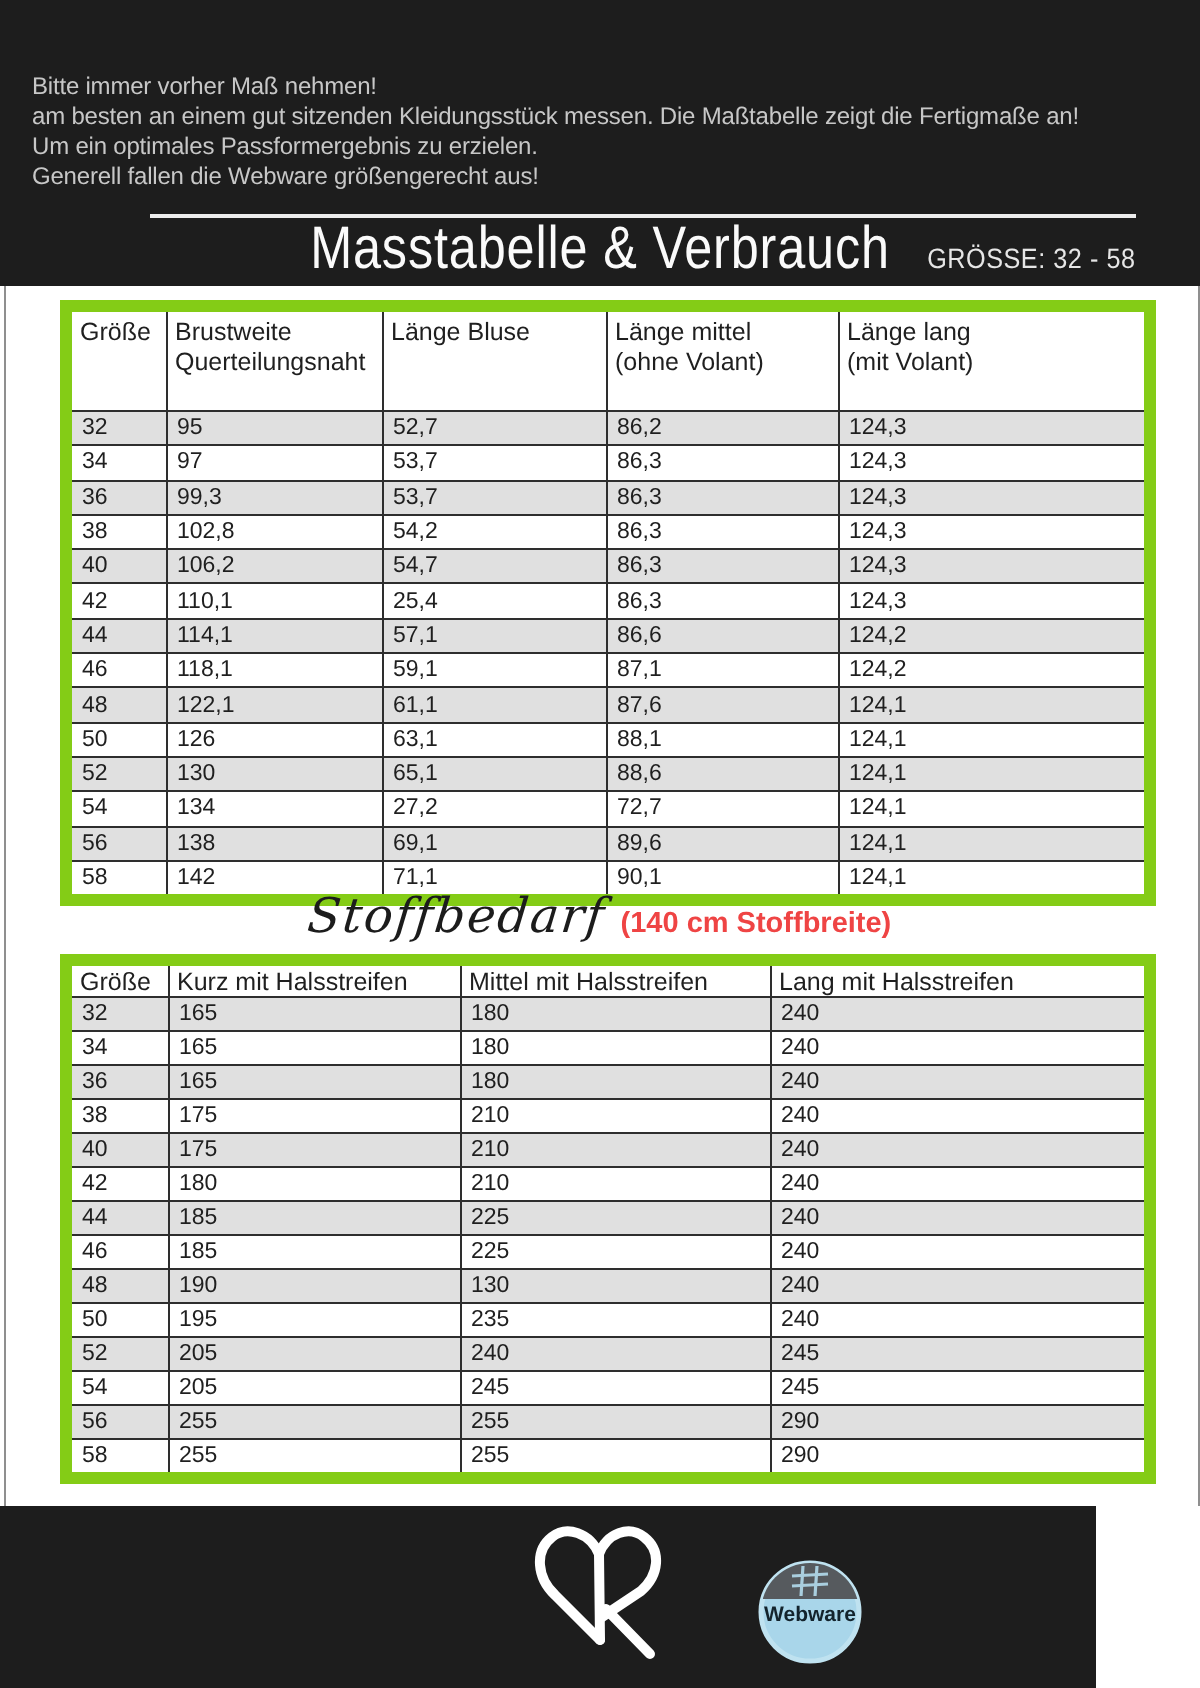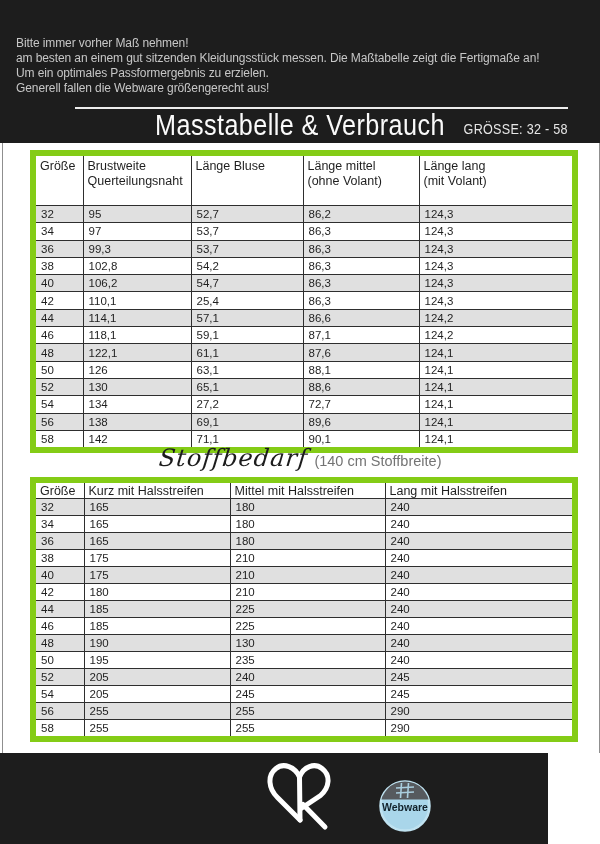--- a/index.html
+++ b/index.html
@@ -30,21 +30,21 @@
   table.t1 td{height:16.3px;padding:0 2px 0 5px;font-size:11.5px;line-height:16px;}
   table.t2{top:477px;}
   table.t2 th{height:14px;vertical-align:middle;padding:1px 3px 0 4px;font-weight:normal;font-size:12.5px;}
   table.t2 td{height:16px;padding:0 2px 0 5px;font-size:11.5px;line-height:16px;}
   tr.shaded td{background:#e0e0e0;}
 
   
   .section-title{position:absolute;left:0;right:0;top:444px;text-align:center;}
   .script{font-family:"DejaVu Serif",serif;font-style:italic;font-size:24px;color:#1c1c1c;
           display:inline-block;transform:skewX(-6deg);letter-spacing:1px;margin-right:7px;}
-  .suffix{font-size:14.5px;font-weight:normal;color:#737373;}
+  .suffix{font-size:14.5px;font-weight:bold;color:#ef4444;}
 
   
   .footer{position:absolute;left:0;bottom:0;width:548px;height:91px;background:#1d1d1d;}
   .heart-logo{position:absolute;left:262px;top:3px;}
   .badge{position:absolute;left:378px;top:26px;}
 </style>
 </head>
 <body>
 
 <div class="page">

